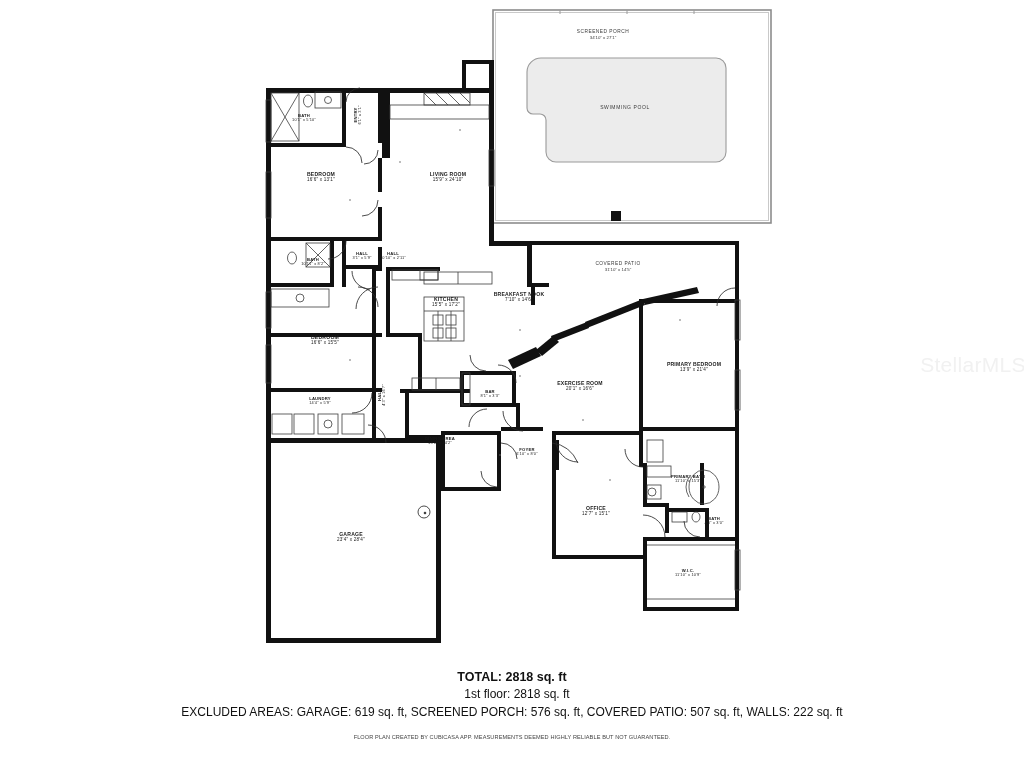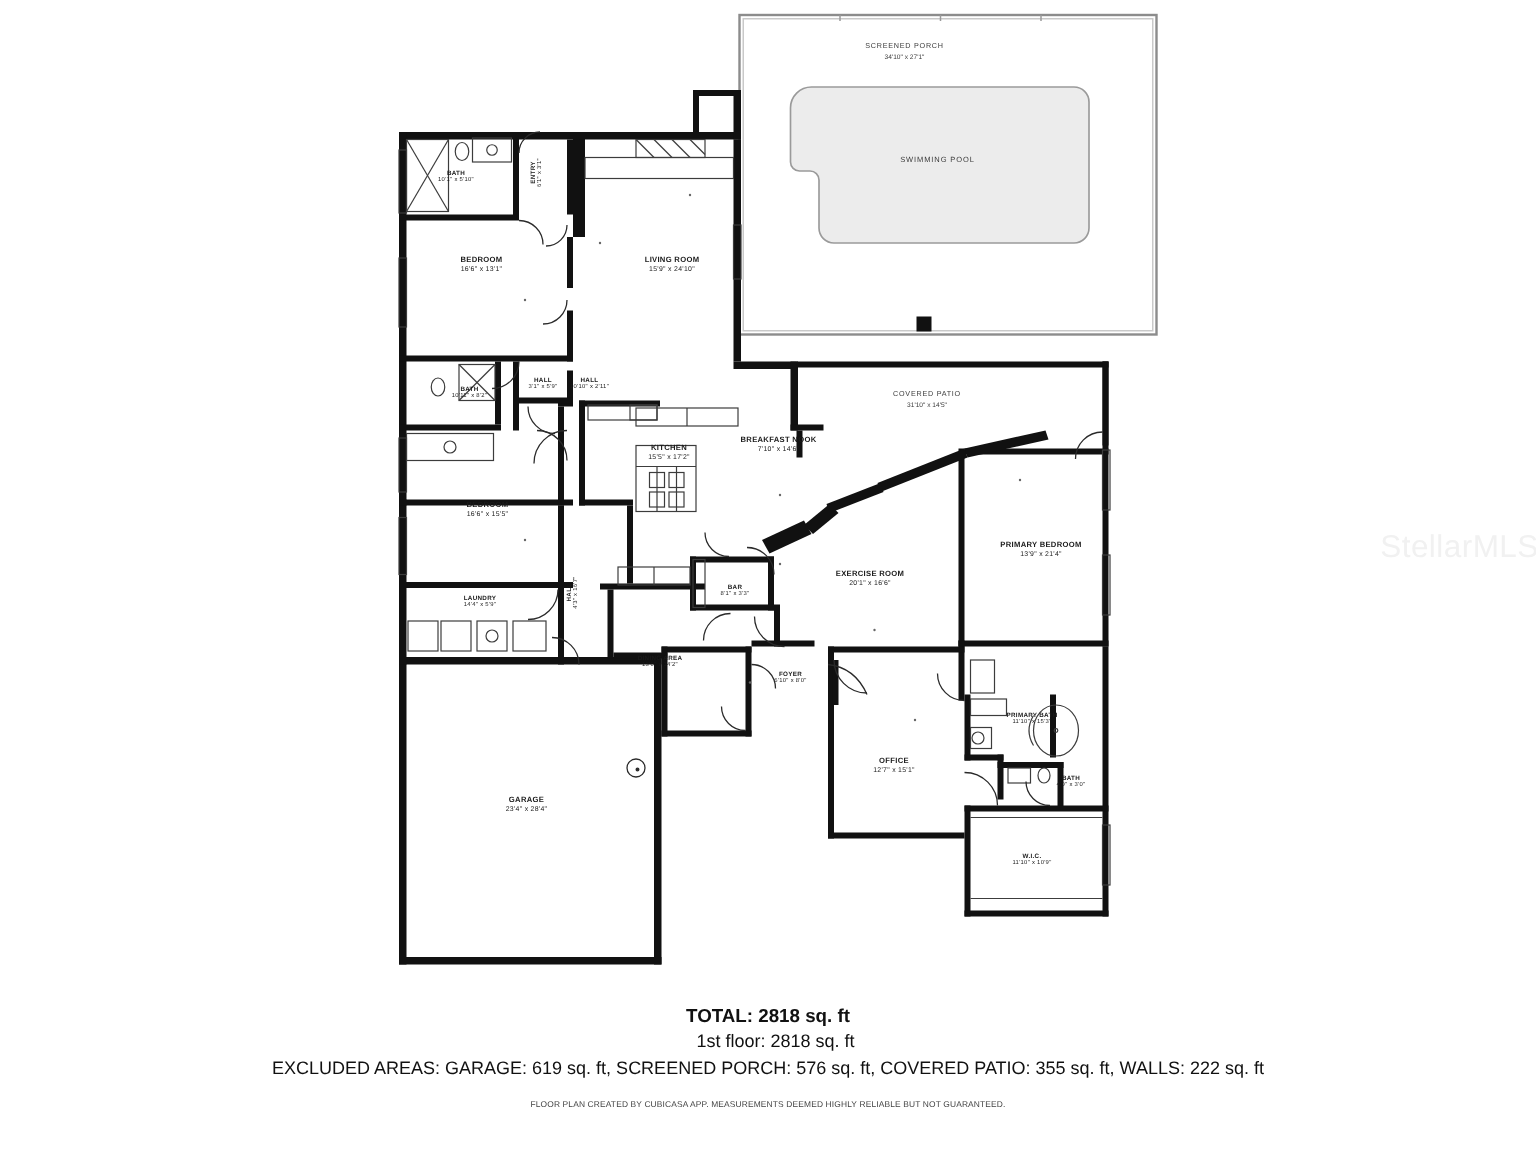--- a/index.html
+++ b/index.html
@@ -358,15 +358,15 @@
       <span class="dm">31'10" x 14'5"</span>
     </div>
     <div class="pool-label" style="left: 625px; top: 107px;">SWIMMING POOL</div>
   </div>
 
 <div id="watermark">StellarMLS</div>
 
 <div id="footer">
   <div class="total">TOTAL: 2818 sq. ft</div>
   <div class="floor">1st floor: 2818 sq. ft</div>
-  <div class="excl">EXCLUDED AREAS: GARAGE: 619 sq. ft, SCREENED PORCH: 576 sq. ft, COVERED PATIO: 355 sq. ft, WALLS: 222 sq. ft</div>
+  <div class="excl">EXCLUDED AREAS: GARAGE: 619 sq. ft, SCREENED PORCH: 576 sq. ft, COVERED PATIO: 507 sq. ft, WALLS: 222 sq. ft</div>
   <div class="disc">FLOOR PLAN CREATED BY CUBICASA APP. MEASUREMENTS DEEMED HIGHLY RELIABLE BUT NOT GUARANTEED.</div>
 </div>
 
 </body></html>

